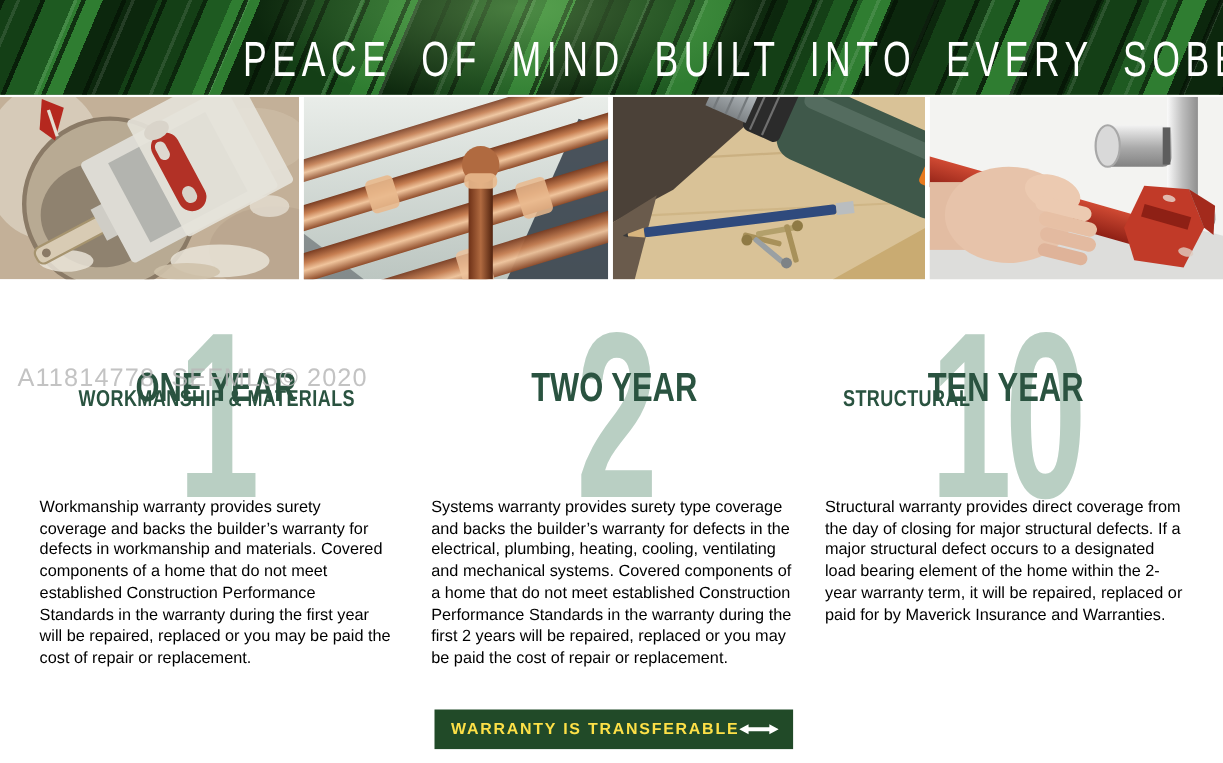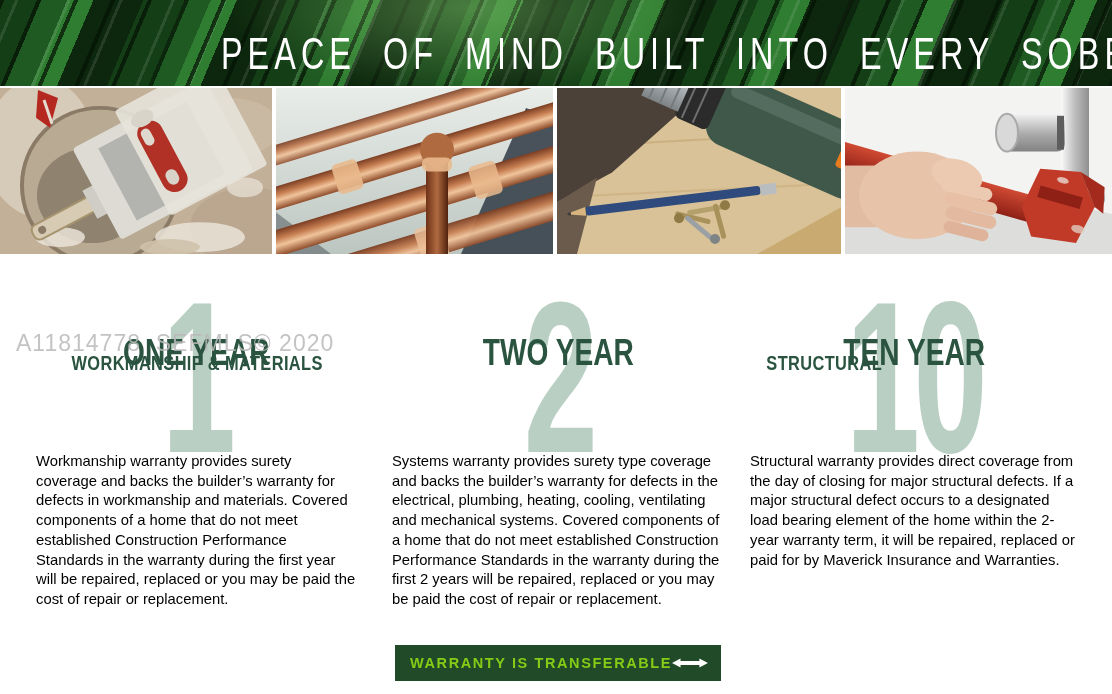--- a/index.html
+++ b/index.html
@@ -40,21 +40,21 @@
   .col-body{position:absolute;top:452px;left:0;width:100%;z-index:2;
     font-size:14.8px;line-height:19.7px;color:#000000;text-align:left;}
 
   
   .watermark{position:absolute;left:16px;top:330px;z-index:5;
     font-size:23px;color:#b9b9b9;opacity:.85;letter-spacing:1px;white-space:pre;}
 
   
   .banner{position:absolute;left:395px;top:645px;width:326px;height:36px;background:#214a28;
     display:flex;align-items:center;z-index:3;}
-  .banner-label{margin-left:15px;color:#84cc16;font-size:14.5px;font-weight:700;letter-spacing:1.6px;white-space:nowrap;}
+  .banner-label{margin-left:15px;color:#fde047;font-size:14.5px;font-weight:700;letter-spacing:1.6px;white-space:nowrap;}
   .banner-arrow{margin-left:auto;margin-right:13px;display:block;}
 </style>
 </head>
 <body>
 
 <div class="page">
 
   <div class="header">
     <div class="header-title">
       <span>PEACE OF MIND BUILT INTO EVERY SOBELCO HOME</span>

